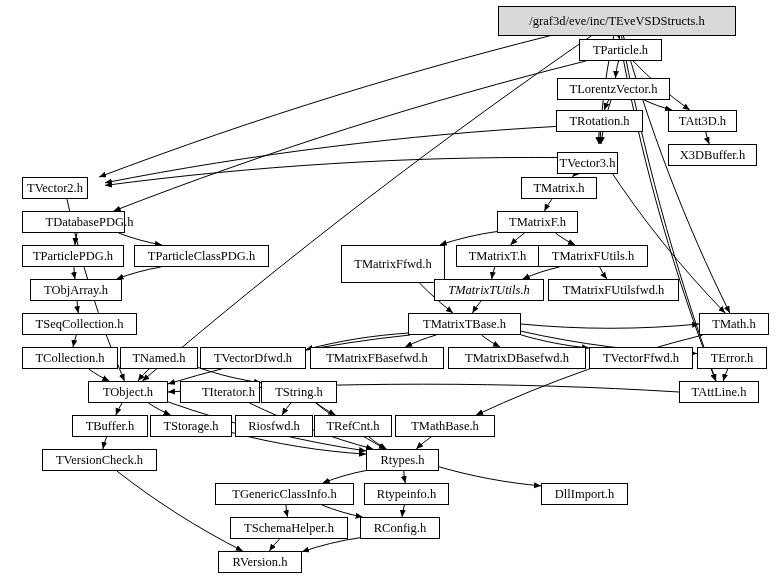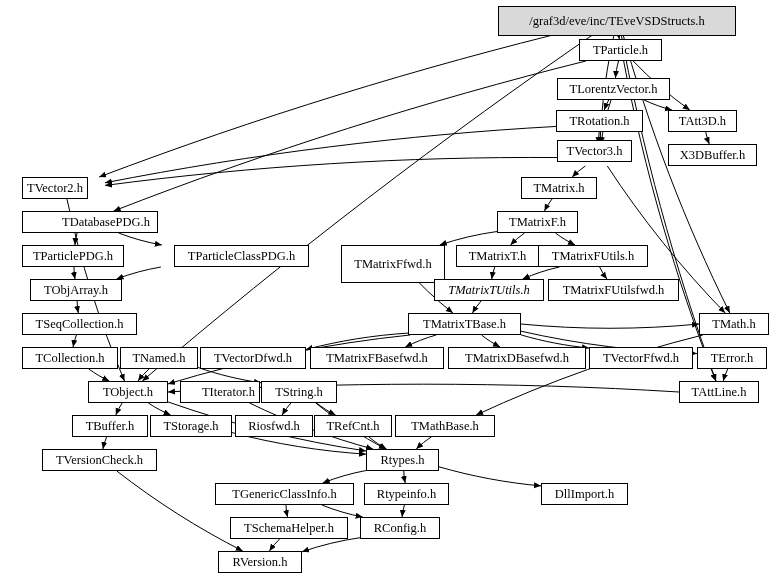--- a/index.html
+++ b/index.html
@@ -132,42 +132,42 @@
       </div>
       <div class="node" style="left: 557px; top: 78px; width: 113px; height: 22px;">
         <span>TLorentzVector.h</span>
       </div>
       <div class="node" style="left: 556px; top: 110px; width: 87px; height: 22px;">
         <span>TRotation.h</span>
       </div>
       <div class="node" style="left: 668px; top: 110px; width: 69px; height: 22px;">
         <span>TAtt3D.h</span>
       </div>
-      <div class="node" style="left: 557px; top: 140px; width: 75px; height: 22px;">
+      <div class="node" style="left: 557px; top: 152px; width: 61px; height: 22px;">
         <span>TVector3.h</span>
       </div>
       <div class="node" style="left: 668px; top: 144px; width: 89px; height: 22px;">
         <span>X3DBuffer.h</span>
       </div>
       <div class="node" style="left: 22px; top: 177px; width: 66px; height: 22px;">
         <span>TVector2.h</span>
       </div>
       <div class="node" style="left: 521px; top: 177px; width: 76px; height: 22px; text-align: center;">
         <span>TMatrix.h</span>
       </div>
-      <div class="node" style="left: 22px; top: 211px; width: 136px; height: 22px; padding-left: 36px;">
+      <div class="node" style="left: 22px; top: 211px; width: 103px; height: 22px; padding-left: 36px;">
         <span>TDatabasePDG.h</span>
       </div>
       <div class="node" style="left: 497px; top: 211px; width: 81px; height: 22px;">
         <span>TMatrixF.h</span>
       </div>
       <div class="node" style="left: 22px; top: 245px; width: 102px; height: 22px;">
         <span>TParticlePDG.h</span>
       </div>
-      <div class="node" style="left: 134px; top: 245px; width: 135px; height: 22px; margin-left: 40px;">
+      <div class="node" style="left: 134px; top: 245px; width: 135px; height: 22px;">
         <span>TParticleClassPDG.h</span>
       </div>
       <div class="node" style="left: 341px; top: 245px; width: 104px; height: 38px;">
         <span>TMatrixFfwd.h</span>
       </div>
       <div class="node" style="left: 456px; top: 245px; width: 83px; height: 22px;">
         <span>TMatrixT.h</span>
       </div>
       <div class="node" style="left: 538px; top: 245px; width: 110px; height: 22px;">
         <span>TMatrixFUtils.h</span>

